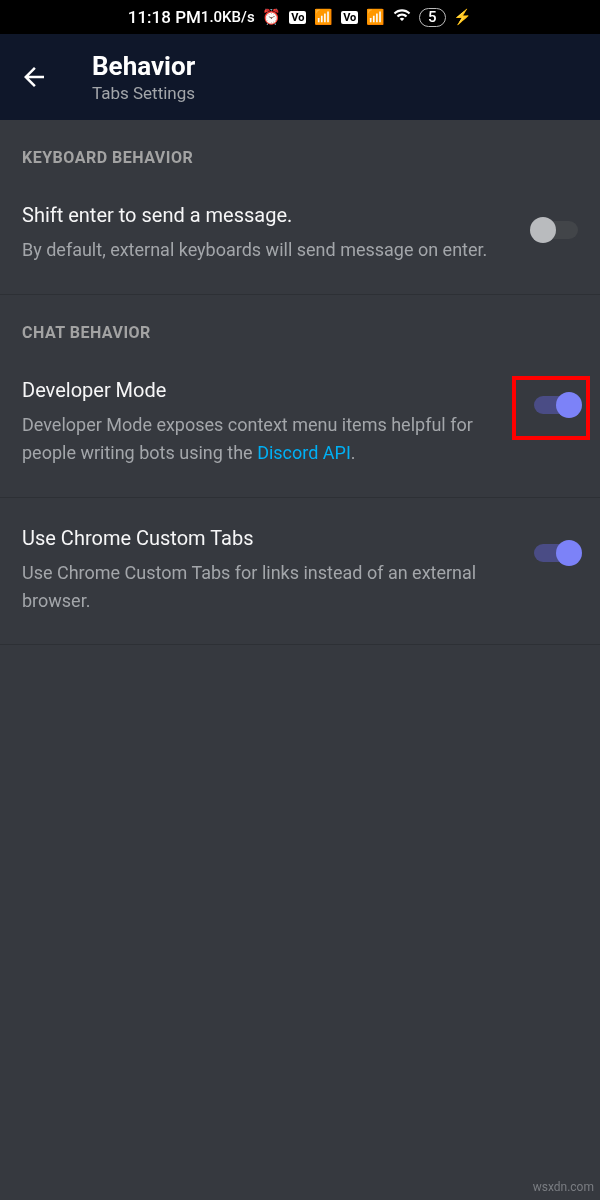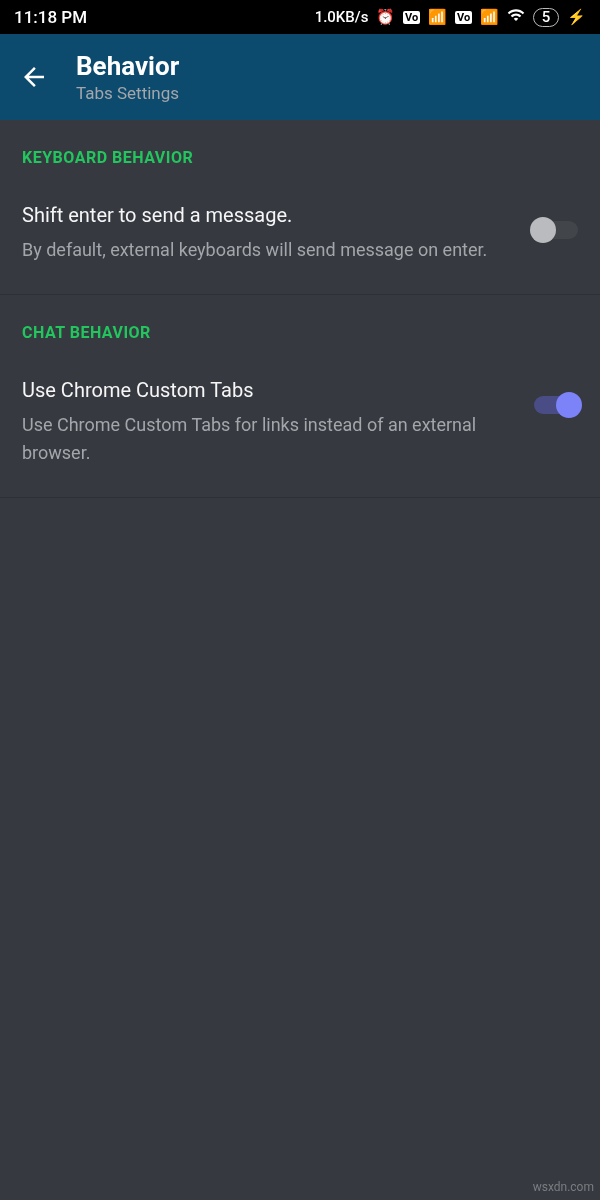--- a/index.html
+++ b/index.html
@@ -9,55 +9,55 @@
       background: #36393f;
       font-family: -apple-system, BlinkMacSystemFont, "Segoe UI", Roboto, Helvetica, Arial, sans-serif;
       color: #dcddde;
       overflow: hidden;
       position: relative;
     }
     .status-bar {
       height: 34px;
       background: #000;
       display: flex;
-      justify-content: space-between;
+      justify-content: center;
       align-items: center;
       padding: 0 14px;
       font-size: 17px;
       color: #fff;
       font-weight: 500;
     }
     .status-right { display: flex; align-items: center; gap: 8px; }
     .status-right span { font-size: 15px; }
     .battery-pill { border: 1.5px solid #bbb; border-radius: 10px; padding: 0 8px; font-size: 13px; line-height: 17px; }
 
     .app-bar {
-      background: #0c4a6e;
+      background: #0f172a;
       height: 86px;
       display: flex;
       align-items: center;
       padding: 0 18px;
-      gap: 26px;
+      gap: 42px;
     }
     .back-arrow {
       width: 32px; height: 32px; display:flex; align-items:center; justify-content:center;
     }
     .back-arrow svg { width: 30px; height: 30px; fill: #fff; }
     .title-block { display:flex; flex-direction:column; }
     .title-main { font-size: 26px; font-weight: 700; color: #fff; line-height:1.2; }
     .title-sub { font-size: 17px; color: #a3a6aa; }
 
     .content { background: #36393f; }
 
     .section-header {
       padding: 28px 22px 8px;
       font-size: 16px;
       font-weight: 700;
       letter-spacing: 0.5px;
-      color: #22c55e;
+      color: #a3a3a3;
     }
 
     .setting-row {
       padding: 28px 22px 30px;
       display: flex;
       align-items: flex-start;
       gap: 24px;
       border-bottom: 1px solid rgba(0,0,0,0.15);
     }
     .setting-text { flex: 1; }
@@ -139,20 +139,34 @@
     </div>
     <div class="toggle-wrap">
       <div class="toggle off">
         <div class="knob"></div>
       </div>
     </div>
   </div>
 
   <div class="section-header">CHAT BEHAVIOR</div>
 
+  <div class="setting-row" style="position:relative;">
+    <div class="setting-text">
+      <div class="setting-title">Developer Mode</div>
+      <div class="setting-desc">
+        <span>Developer Mode exposes context menu items helpful for people writing bots using the </span><a>Discord API</a><span>.</span>
+      </div>
+    </div>
+    <div class="toggle-wrap">
+      <div class="toggle on">
+        <div class="knob"></div>
+      </div>
+      <div class="highlight-box" style="top:-2px; left:-22px;"></div>
+    </div>
+  </div>
 
   <div class="setting-row">
     <div class="setting-text">
       <div class="setting-title">Use Chrome Custom Tabs</div>
       <div class="setting-desc">Use Chrome Custom Tabs for links instead of an external browser.</div>
     </div>
     <div class="toggle-wrap">
       <div class="toggle on">
         <div class="knob"></div>
       </div>

